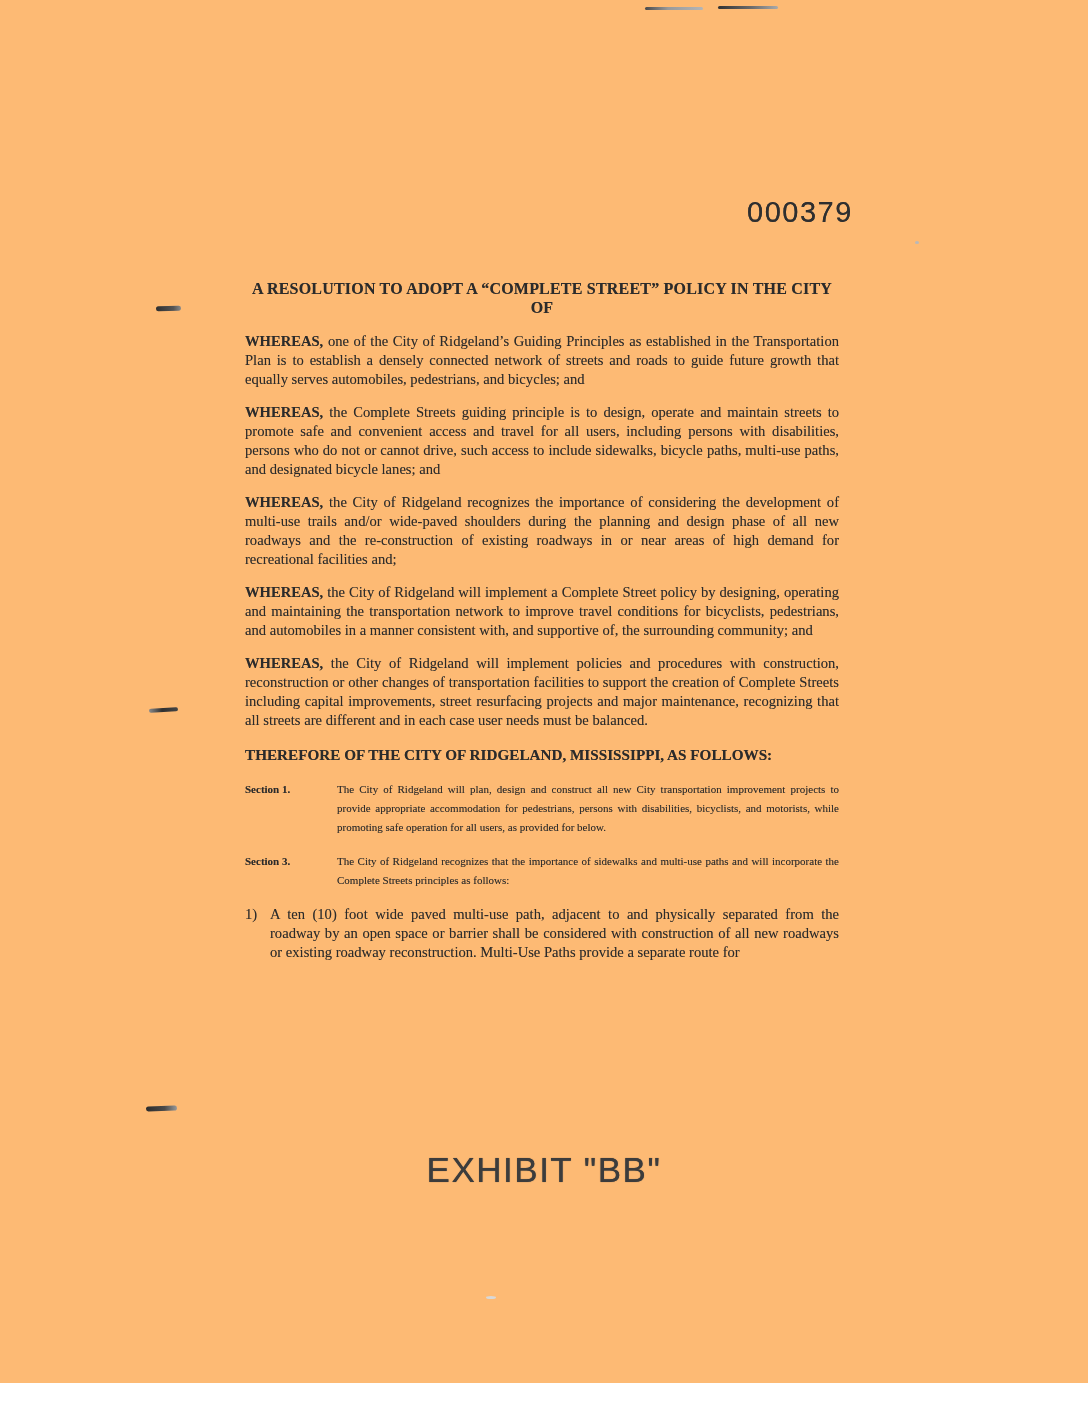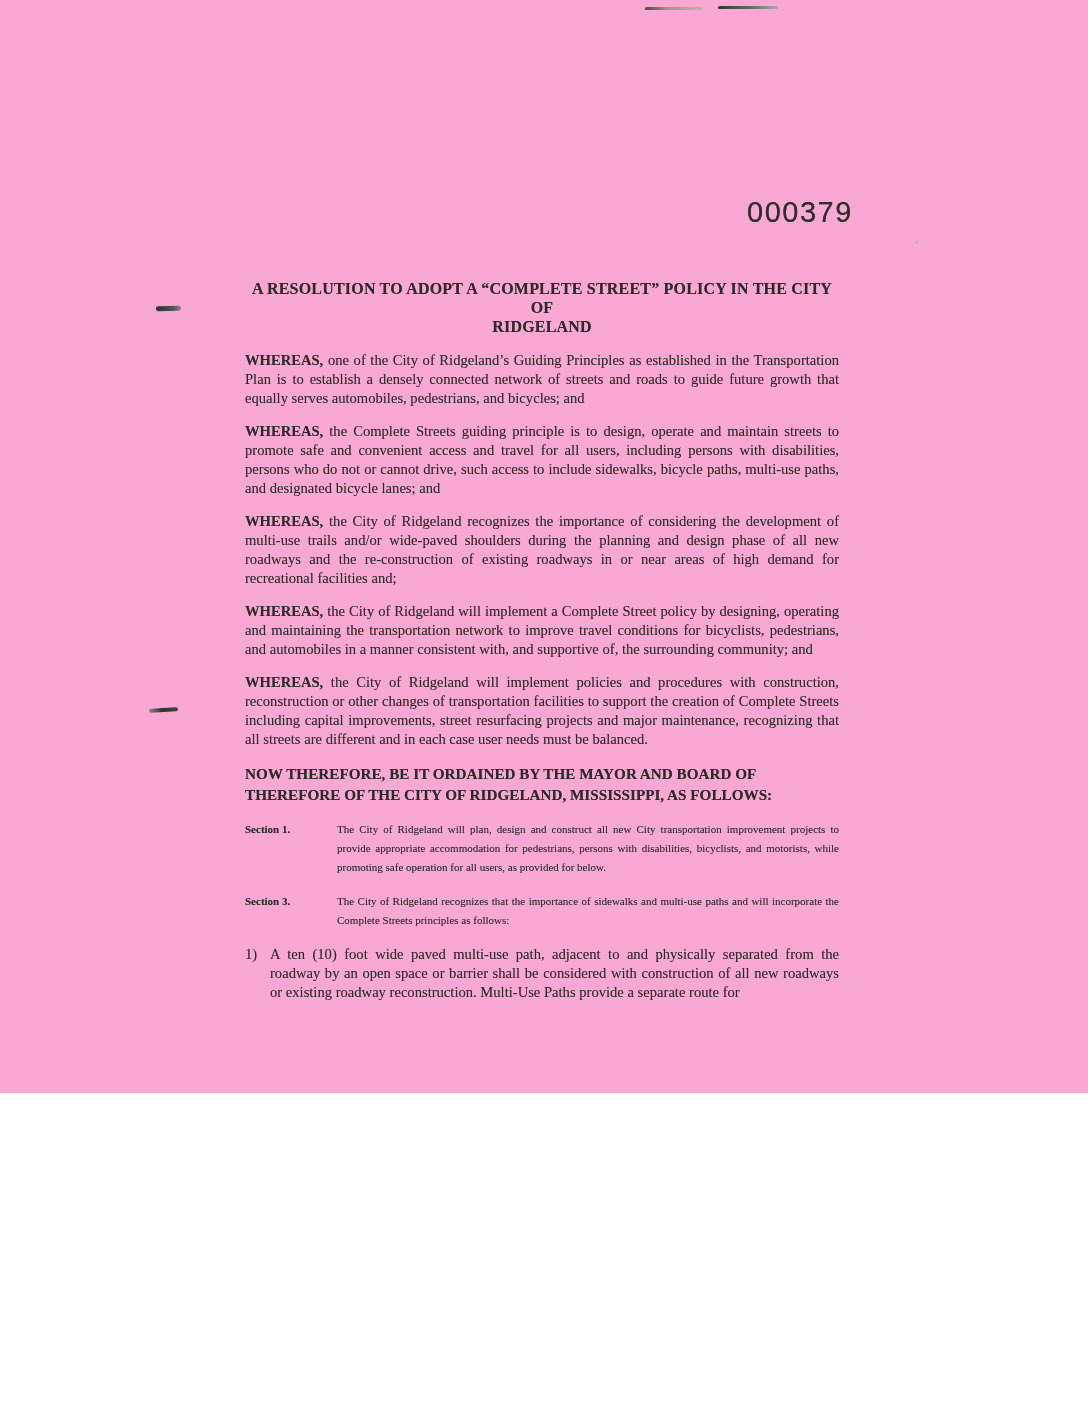--- a/index.html
+++ b/index.html
@@ -3,22 +3,22 @@
 <meta charset="utf-8">
 <style>
   html, body {
     margin: 0;
     padding: 0;
     background: #ffffff;
   }
   .page {
     position: relative;
     width: 1088px;
-    height: 1093px;
-    background: #f9a8d4;
+    height: 1383px;
+    background: #fdba74;
     overflow: hidden;
     font-family: "Liberation Serif", serif;
     color: #2b2b2b;
   }
   
   .mark { position: absolute; }
   .mark-top-1 {
     left: 645px; top: 7px; width: 58px; height: 3px;
     background: linear-gradient(90deg, #4a4a4a, #9a9a9a 40%, #b5b5b5);
     border-radius: 2px;
@@ -136,36 +136,34 @@
   <div class="mark mark-left-3"></div>
   <div class="mark speck-1"></div>
   <div class="mark speck-2"></div>
 
   <div class="stamp">000379</div>
 
   <div class="content">
 
     <h1 class="title">
         <span>A RESOLUTION TO ADOPT A “COMPLETE STREET” POLICY IN THE CITY OF</span>
-        <span>RIDGELAND</span>
       </h1>
 
     <p class="para"><span class="lead">WHEREAS,</span> <span>one of the City of Ridgeland’s Guiding Principles as established in the Transportation Plan is to establish a densely connected network of streets and roads to guide future growth that equally serves automobiles, pedestrians, and bicycles; and</span></p>
 
 
     <p class="para"><span class="lead">WHEREAS,</span> <span>the Complete Streets guiding principle is to design, operate and maintain streets to promote safe and convenient access and travel for all users, including persons with disabilities, persons who do not or cannot drive, such access to include sidewalks, bicycle paths, multi-use paths, and designated bicycle lanes; and</span></p>
 
     <p class="para"><span class="lead">WHEREAS,</span> <span>the City of Ridgeland recognizes the importance of considering the development of multi-use trails and/or wide-paved shoulders during the planning and design phase of all new roadways and the re-construction of existing roadways in or near areas of high demand for recreational facilities and;</span></p>
 
     <p class="para"><span class="lead">WHEREAS,</span> <span>the City of Ridgeland will implement a Complete Street policy by designing, operating and maintaining the transportation network to improve travel conditions for bicyclists, pedestrians, and automobiles in a manner consistent with, and supportive of, the surrounding community; and</span></p>
 
     <p class="para"><span class="lead">WHEREAS,</span> <span>the City of Ridgeland will implement policies and procedures with construction, reconstruction or other changes of transportation facilities to support the creation of Complete Streets including capital improvements, street resurfacing projects and major maintenance, recognizing that all streets are different and in each case user needs must be balanced.</span></p>
 
     <div class="ordained">
-        <span>NOW THEREFORE, BE IT ORDAINED BY THE MAYOR AND BOARD OF</span>
         <span>THEREFORE OF THE CITY OF RIDGELAND, MISSISSIPPI, AS FOLLOWS:</span>
       </div>
 
     <div class="section-row">
       <div class="section-label">Section 1.</div>
       <div class="section-text">The City of Ridgeland will plan, design and construct all new City transportation improvement projects to provide appropriate accommodation for pedestrians, persons with disabilities, bicyclists, and motorists, while promoting safe operation for all users, as provided for below.</div>
     </div>
 
     <div class="section-row">
       <div class="section-label">Section 3.</div>

